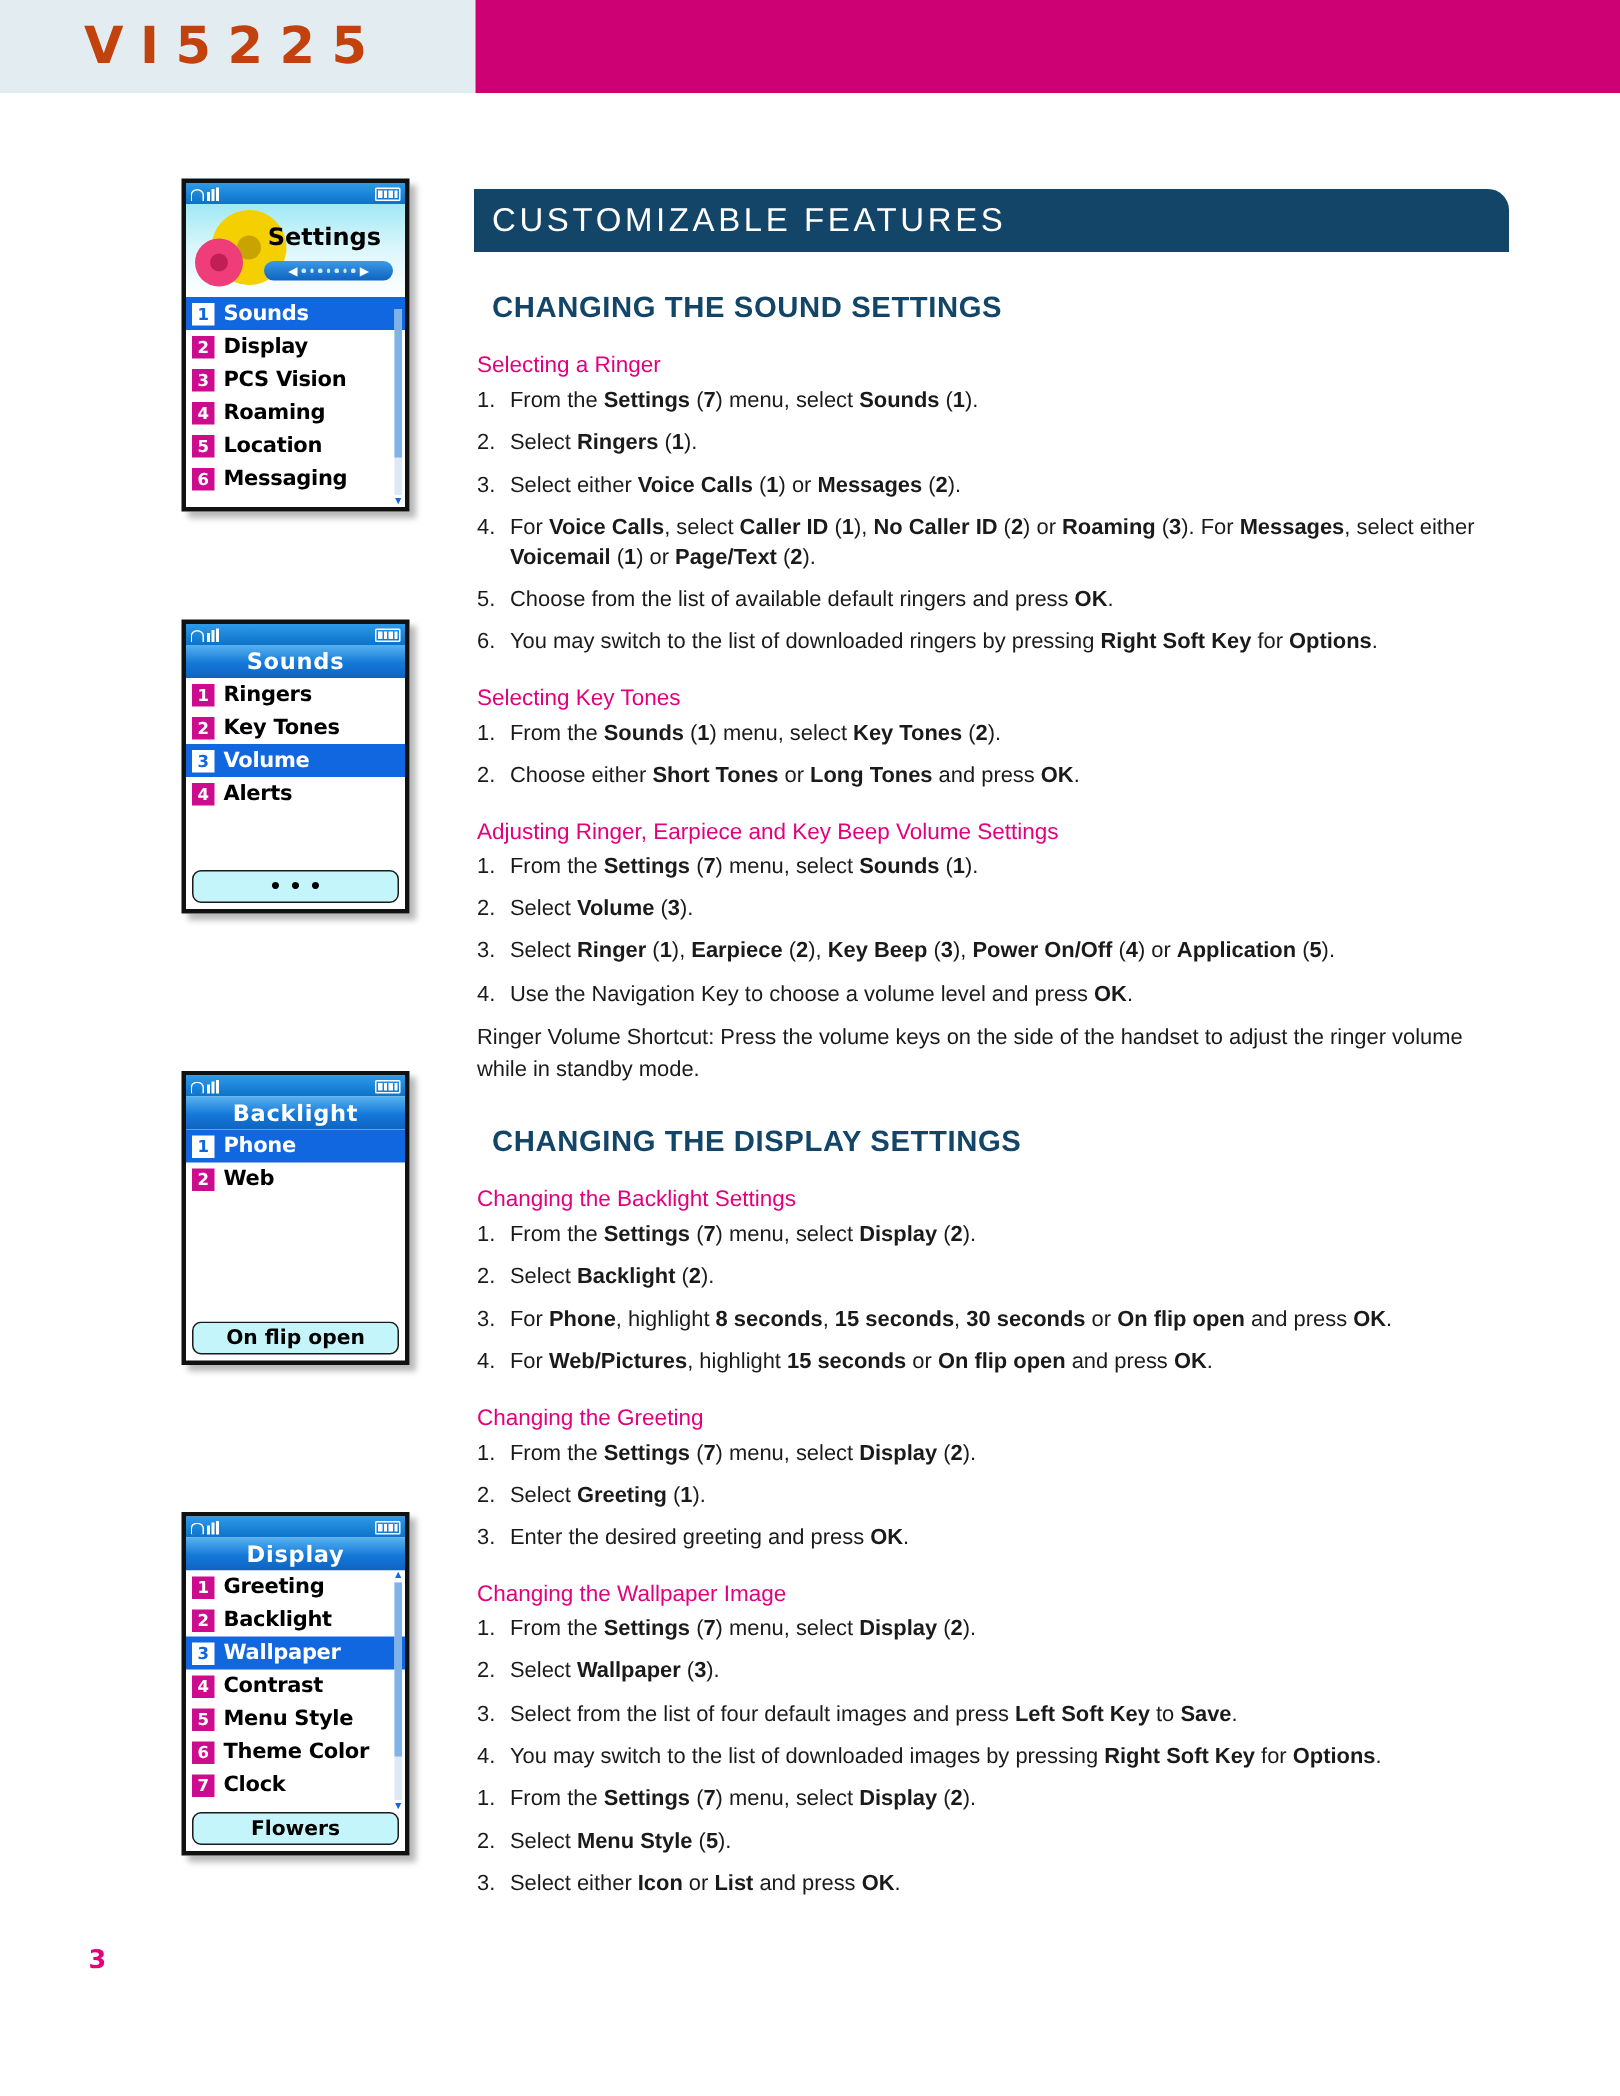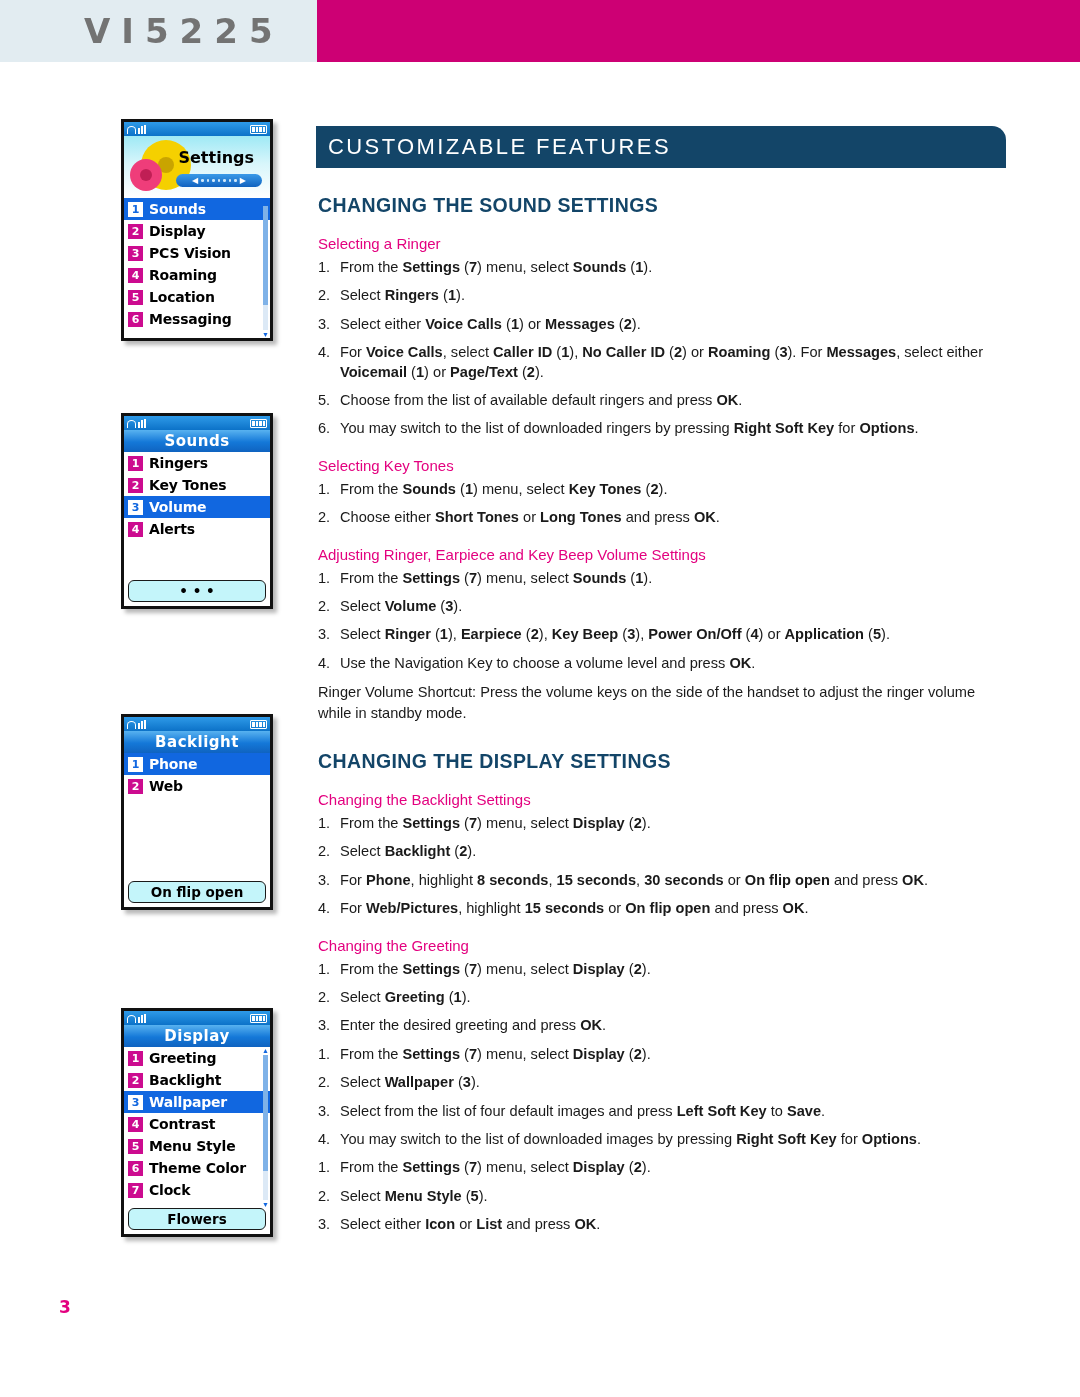--- a/index.html
+++ b/index.html
@@ -7,35 +7,35 @@
     width:1080px;height:1397px;background:#ffffff;
     font-family:"Liberation Sans", sans-serif;
     position:relative;overflow:hidden;
   }
 
   
   .header{position:absolute;left:0;top:0;width:1080px;height:62px;}
   .header-model-box{position:absolute;left:0;top:0;width:317px;height:62px;
     background:#e2ecf1;display:flex;align-items:center;}
   .header-model{font-family:"DejaVu Sans", sans-serif;font-weight:bold;font-size:34px;
-    letter-spacing:11px;color:#737373;padding-left:84px;}
+    letter-spacing:11px;color:#c2410c;padding-left:56px;}
   .header-bar{position:absolute;left:317px;top:0;width:763px;height:62px;background:#cd0074;}
 
   
   .page-number{position:absolute;left:59px;top:1297px;font-size:17px;font-weight:bold;
     color:#e3007f;font-family:"DejaVu Sans", sans-serif;}
 
   
   .content{position:absolute;left:316px;top:126px;width:690px;}
   .banner{background:#134568;color:#ffffff;height:42px;line-height:42px;
     border-top-right-radius:14px;border-bottom-right-radius:0px;
     font-size:22px;letter-spacing:2.4px;padding-left:12px;box-sizing:border-box;
     font-family:"Liberation Sans", sans-serif;}
   h2.sect{color:#134568;font-size:19.5px;font-weight:bold;letter-spacing:.4px;
-    margin:26px 0 16px 2px;}
+    margin:26px 0 16px 12px;}
   h3.sub{color:#e3007f;font-size:15px;font-weight:normal;margin:18px 0 6px 2px;}
   ol.steps{list-style:none;margin:0 0 0 2px;padding:0;}
   ol.steps li{font-size:14.6px;color:#1a1a1a;line-height:1.33;margin-bottom:9px;
     padding-left:22px;position:relative;}
   ol.steps li .num{position:absolute;left:0;top:0;}
   p.para{font-size:14.6px;color:#1a1a1a;line-height:1.43;margin:0 0 12px 2px;}
   b{font-weight:bold;}
 
   
   .phone{position:absolute;width:152px;background:#fff;border:3px solid #111;
@@ -335,20 +335,21 @@
         <li><span class="num">2.</span>Select <b>Backlight</b> (<b>2</b>).</li>
         <li><span class="num">3.</span>For <b>Phone</b>, highlight <b>8 seconds</b>, <b>15 seconds</b>, <b>30 seconds</b> or <b>On flip open</b> and press <b>OK</b>.</li>
         <li><span class="num">4.</span>For <b>Web/Pictures</b>, highlight <b>15 seconds</b> or <b>On flip open</b> and press <b>OK</b>.</li>
       </ol>
       <h3 class="sub">Changing the Greeting</h3>
       <ol class="steps">
         <li><span class="num">1.</span>From the <b>Settings</b> (<b>7</b>) menu, select <b>Display</b> (<b>2</b>).</li>
         <li><span class="num">2.</span>Select <b>Greeting</b> (<b>1</b>).</li>
         <li><span class="num">3.</span>Enter the desired greeting and press <b>OK</b>.</li>
       </ol>
+      <h3 class="sub">Changing the Wallpaper Image</h3>
       <ol class="steps">
         <li><span class="num">1.</span>From the <b>Settings</b> (<b>7</b>) menu, select <b>Display</b> (<b>2</b>).</li>
         <li><span class="num">2.</span>Select <b>Wallpaper</b> (<b>3</b>).</li>
         <li><span class="num">3.</span>Select from the list of four default images and press <b>Left Soft Key</b> to <b>Save</b>.</li>
         <li><span class="num">4.</span>You may switch to the list of downloaded images by pressing <b>Right Soft Key</b> for <b>Options</b>.</li>
       </ol>
       <ol class="steps">
         <li><span class="num">1.</span>From the <b>Settings</b> (<b>7</b>) menu, select <b>Display</b> (<b>2</b>).</li>
         <li><span class="num">2.</span>Select <b>Menu Style</b> (<b>5</b>).</li>
         <li><span class="num">3.</span>Select either <b>Icon</b> or <b>List</b> and press <b>OK</b>.</li>

